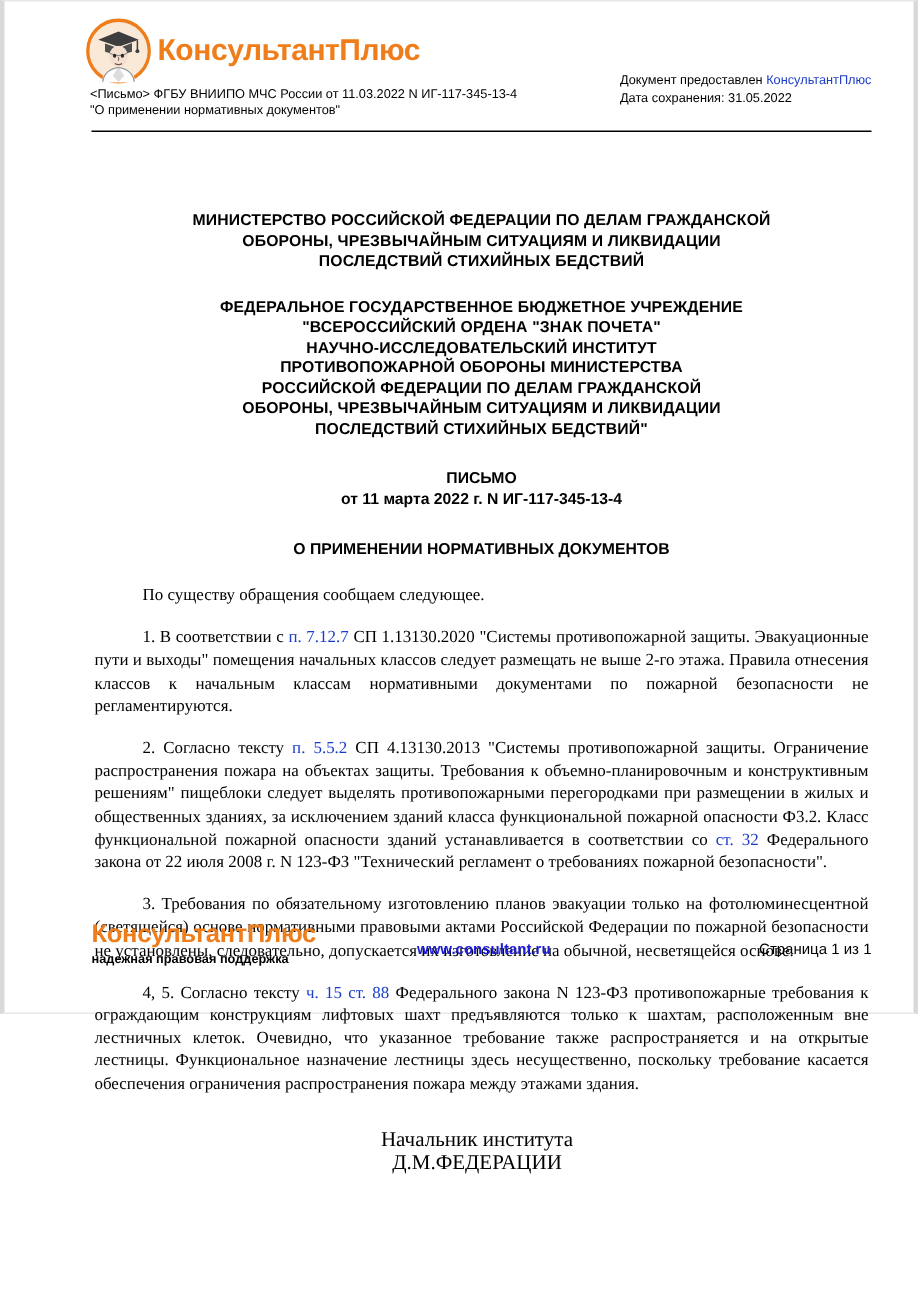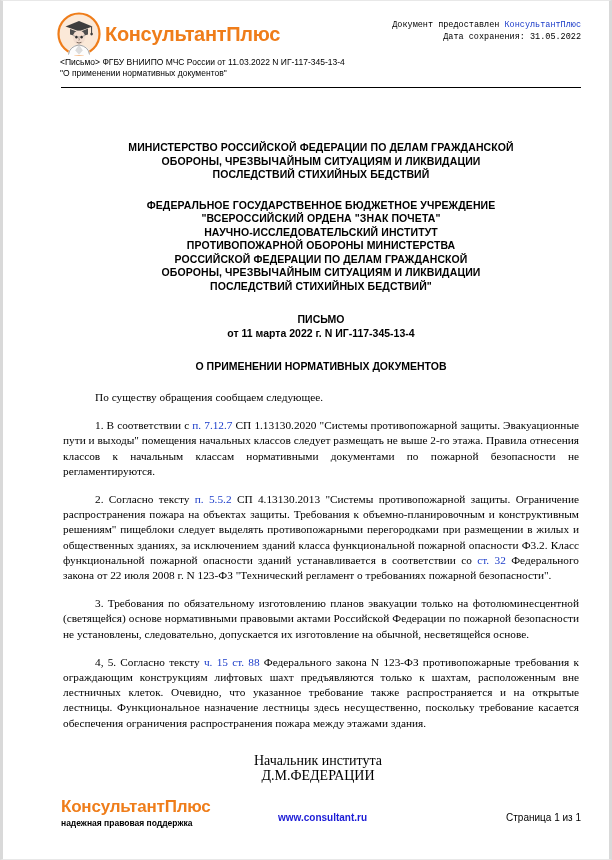--- a/index.html
+++ b/index.html
@@ -11,21 +11,21 @@
     width: 612px;
     height: 860px;
     font-family: "Liberation Sans", sans-serif;
     color: #000;
     overflow: hidden;
   }
 
   .page {
     position: relative;
     width: 612px;
-    height: 860px;
+    height: 676px;
     box-sizing: border-box;
     background: #fff;
     border-left: 3px solid #d9d9d9;
     border-right: 3px solid #d9d9d9;
     border-top: 1px solid #e8e8e8;
     border-bottom: 1px solid #e8e8e8;
   }
 
   
   .header {
@@ -65,25 +65,25 @@
     font-size: 8.5px;
     line-height: 11px;
     color: #000;
     font-family: "Liberation Sans", sans-serif;
     white-space: nowrap;
   }
 
   .header-right {
     position: absolute;
     right: 28px;
-    top: 18px;
-    text-align: right;
+    top: 46px;
+    text-align: left;
     font-size: 8.5px;
     line-height: 12px;
-    font-family: Liberation Mono, monospace;
+    font-family: Liberation Sans, sans-serif;
   }
   .header-right .brandlink { color: #1b3cc9; }
 
   .hr-top {
     position: absolute;
     left: 58px;
     right: 28px;
     top: 86px;
     border-top: 1px solid #000;
     height: 0;

